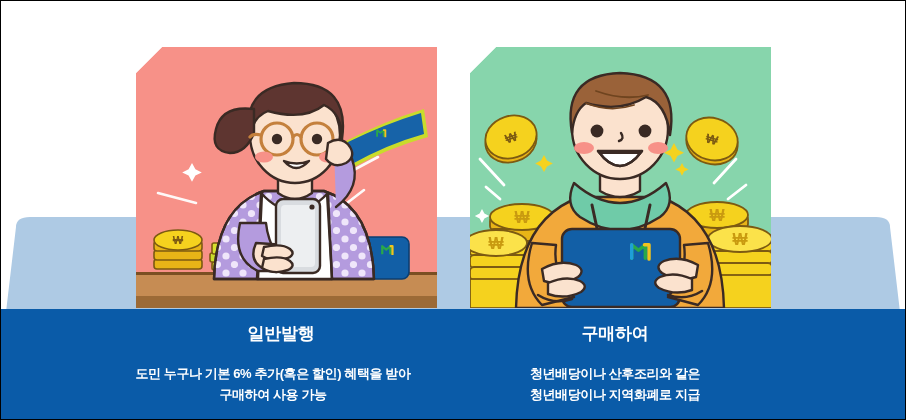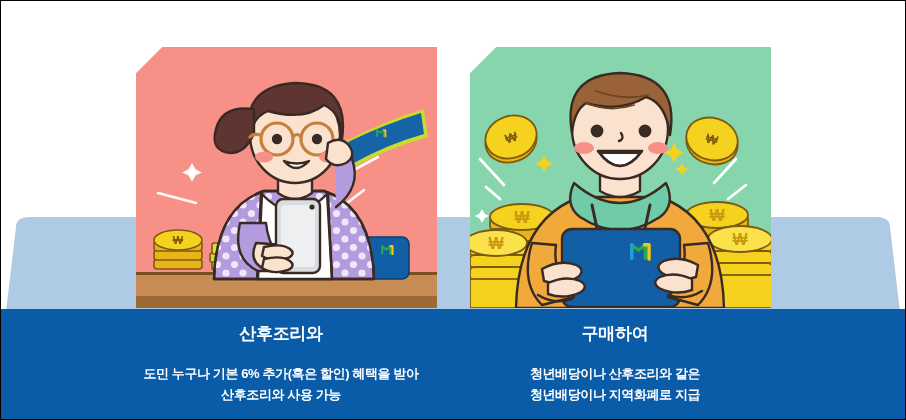--- a/index.html
+++ b/index.html
@@ -52,21 +52,21 @@
     letter-spacing: -0.3px;
   }
   .f-body {
     font-size: 13px;
     font-weight: bold;
     letter-spacing: -0.4px;
     line-height: 1.65;
   }
   #left-title  { left: 131px; top: 325px; width: 300px; }
   #right-title { left: 465px; top: 325px; width: 300px; }
-  #left-body   { left: 111px; top: 363px; width: 340px; }
+  #left-body   { left: 103px; top: 363px; width: 340px; }
   #right-body  { left: 455px; top: 363px; width: 320px; }
 </style>
 </head>
 <body>
 
 <div id="frame">
 
   <svg class="layer" viewBox="0 0 906 420" width="906" height="420" preserveAspectRatio="none">
     <rect x="0" y="0" width="906" height="420" fill="#ffffff"></rect>
 
@@ -324,24 +324,24 @@
             <path d="M222 232 q-18 -8 -32 -2 q-9 5 -1 11 q16 8 33 2 Z"></path>
           </g>
 
           <path d="M68 248 q16 10 34 4" fill="none" stroke-width="2.6"></path>
           <path d="M232 244 q-16 10 -34 4" fill="none" stroke-width="2.6"></path>
         </g>
       </g>
     </svg>
   </div>
 
-  <div class="footer-text f-title" id="left-title">산후조리와</div>
+  <div class="footer-text f-title" id="left-title">일반발행</div>
   <div class="footer-text f-body" id="left-body">
     <div>도민 누구나 기본 6% 추가(혹은 할인) 혜택을 받아</div>
-    <div>산후조리와 사용 가능</div>
+    <div>구매하여 사용 가능</div>
   </div>
 
   <div class="footer-text f-title" id="right-title">구매하여</div>
   <div class="footer-text f-body" id="right-body">
     <div>청년배당이나 산후조리와 같은</div>
     <div>청년배당이나 지역화폐로 지급</div>
   </div>
 
 </div>
 

